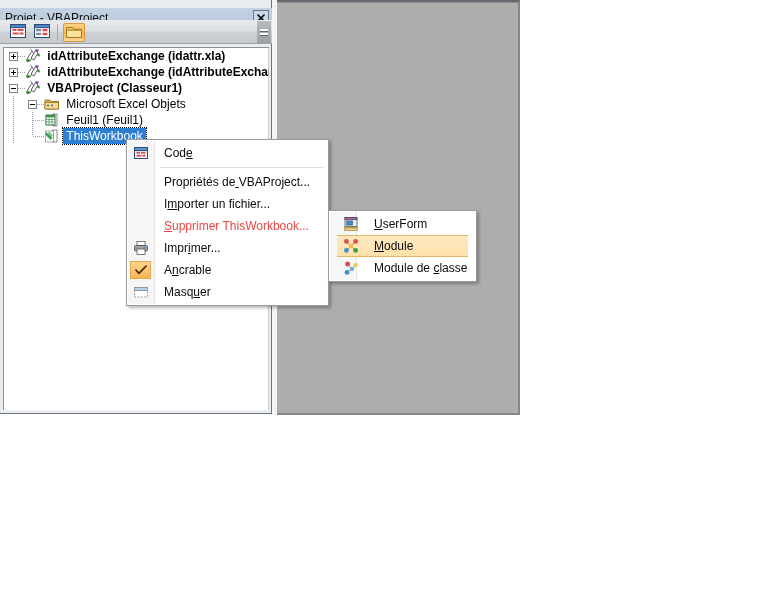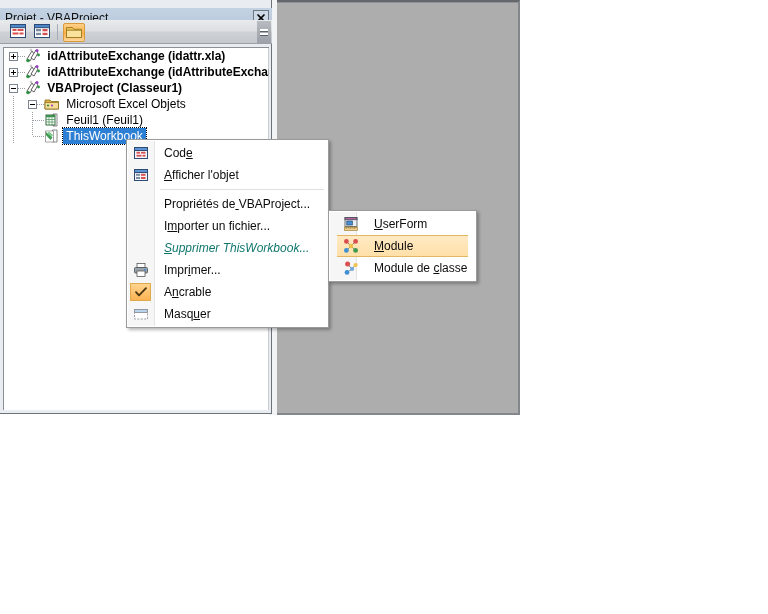--- a/index.html
+++ b/index.html
@@ -262,21 +262,21 @@
     position: relative;
     height: 22px;
     line-height: 22px;
     font-size: 12px;
     color: #0c0c0c;
     padding-left: 37px;
     white-space: nowrap;
     cursor: default;
     z-index: 2;
   }
-  .mi.disabled { color: #0f766e; font-style: italic; }
+  .mi.disabled { color: #ef4444; }
   .mi.highlight {
     background: linear-gradient(to bottom, #ffeac4 0%, #ffe0a8 100%);
     border-top: 1px solid #e3b661;
     border-bottom: 1px solid #e3b661;
     height: 20px;
     line-height: 20px;
   }
   .mi .mi-icon {
     position: absolute;
     left: 6px;
@@ -498,33 +498,20 @@
           <rect x="1.5" y="2.5" width="13" height="3" fill="#5d93d2" stroke="#2c4a72"></rect>
           <rect x="3.5" y="6.8" width="3.5" height="1.8" fill="#d94f4f"></rect>
           <rect x="8" y="6.8" width="4.5" height="1.8" fill="#d94f4f"></rect>
           <rect x="3.5" y="9.8" width="5" height="1.8" fill="#d94f4f"></rect>
           <rect x="9.5" y="9.8" width="3" height="1.8" fill="#d94f4f"></rect>
         </svg>
       </span>
       <span>Cod<u>e</u></span>
     </div>
 
-    <div class="mi">
-      <span class="mi-icon">
-        <svg width="16" height="16" viewBox="0 0 16 16" aria-hidden="true">
-          <rect x="1.5" y="2.5" width="13" height="11" fill="#f2f6fb" stroke="#2c4a72"></rect>
-          <rect x="1.5" y="2.5" width="13" height="3" fill="#5d93d2" stroke="#2c4a72"></rect>
-          <rect x="3" y="6.8" width="4" height="2" fill="#7d8c9e"></rect>
-          <rect x="3" y="10" width="4" height="2" fill="#7d8c9e"></rect>
-          <rect x="8" y="6.8" width="4.5" height="2" fill="#d94f4f"></rect>
-          <rect x="8" y="10" width="4.5" height="2" fill="#d94f4f"></rect>
-        </svg>
-      </span>
-      <span><u>A</u>fficher l'objet</span>
-    </div>
 
     <div class="mi-sep"></div>
 
     <div class="mi">
       <span>Propriétés de<u> </u>VBAProject...</span>
     </div>
 
 
     <div class="mi">
       <span>I<u>m</u>porter un fichier...</span>

